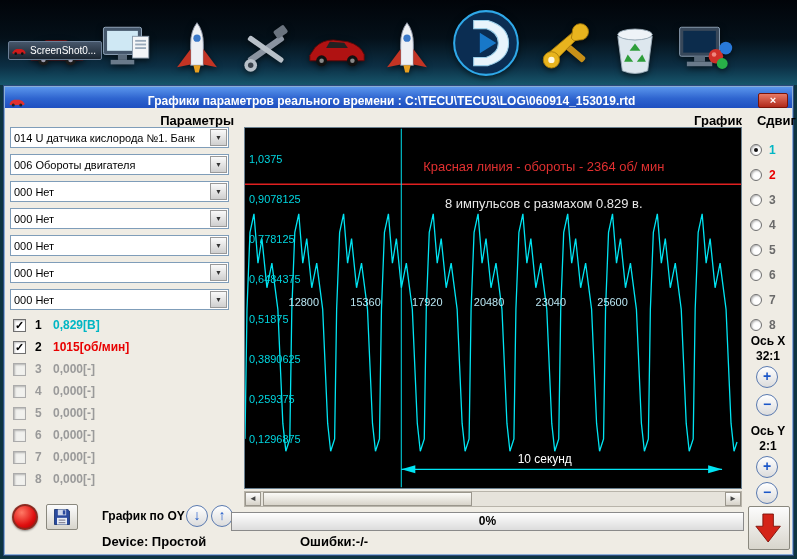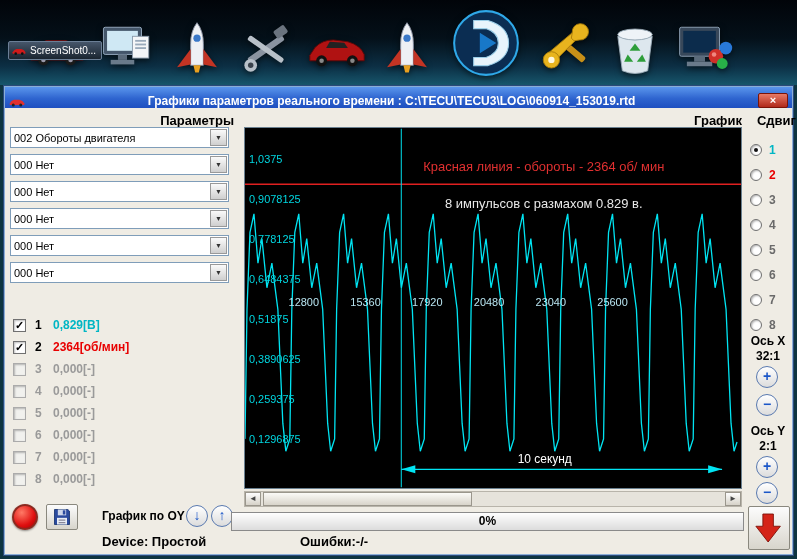--- a/index.html
+++ b/index.html
@@ -217,21 +217,25 @@
             <circle cx="47" cy="34" r="6" fill="#222"></circle>
           </svg>
       </span>
       <span class="title-text">Графики параметров реального времени : C:\TECU\TECU3\LOG\060914_153019.rtd</span>
       <div class="close-btn">×</div>
     </div>
 
     <div class="panel-title" style="left:6px;top:27px;width:224px">Параметры</div>
     <div id="param-selects">
         <div class="dd">
-          <span class="dd-text">002 Обороты двигателя</span>
+          <span class="dd-text">014 U датчика кислорода №1. Банк</span>
+          <span class="dd-btn">▼</span>
+        </div>
+        <div class="dd">
+          <span class="dd-text">006 Обороты двигателя</span>
           <span class="dd-btn">▼</span>
         </div>
         <div class="dd">
           <span class="dd-text">000 Нет</span>
           <span class="dd-btn">▼</span>
         </div>
         <div class="dd">
           <span class="dd-text">000 Нет</span>
           <span class="dd-btn">▼</span>
         </div>
@@ -250,21 +254,21 @@
       </div>
     <div id="channel-list">
         <div class="ch-row">
           <span class="cbx">✓</span>
           <span class="ch-num" style="color: rgb(0, 0, 0);">1</span>
           <span class="ch-val" style="color: rgb(0, 182, 196);">0,829[В]</span>
         </div>
         <div class="ch-row">
           <span class="cbx">✓</span>
           <span class="ch-num" style="color: rgb(0, 0, 0);">2</span>
-          <span class="ch-val" style="color: rgb(232, 0, 0);">2364[об/мин]</span>
+          <span class="ch-val" style="color: rgb(232, 0, 0);">1015[об/мин]</span>
         </div>
         <div class="ch-row">
           <span class="cbx off"></span>
           <span class="ch-num" style="color: rgb(154, 154, 154);">3</span>
           <span class="ch-val" style="color: rgb(154, 154, 154);">0,000[-]</span>
         </div>
         <div class="ch-row">
           <span class="cbx off"></span>
           <span class="ch-num" style="color: rgb(154, 154, 154);">4</span>
           <span class="ch-val" style="color: rgb(154, 154, 154);">0,000[-]</span>

